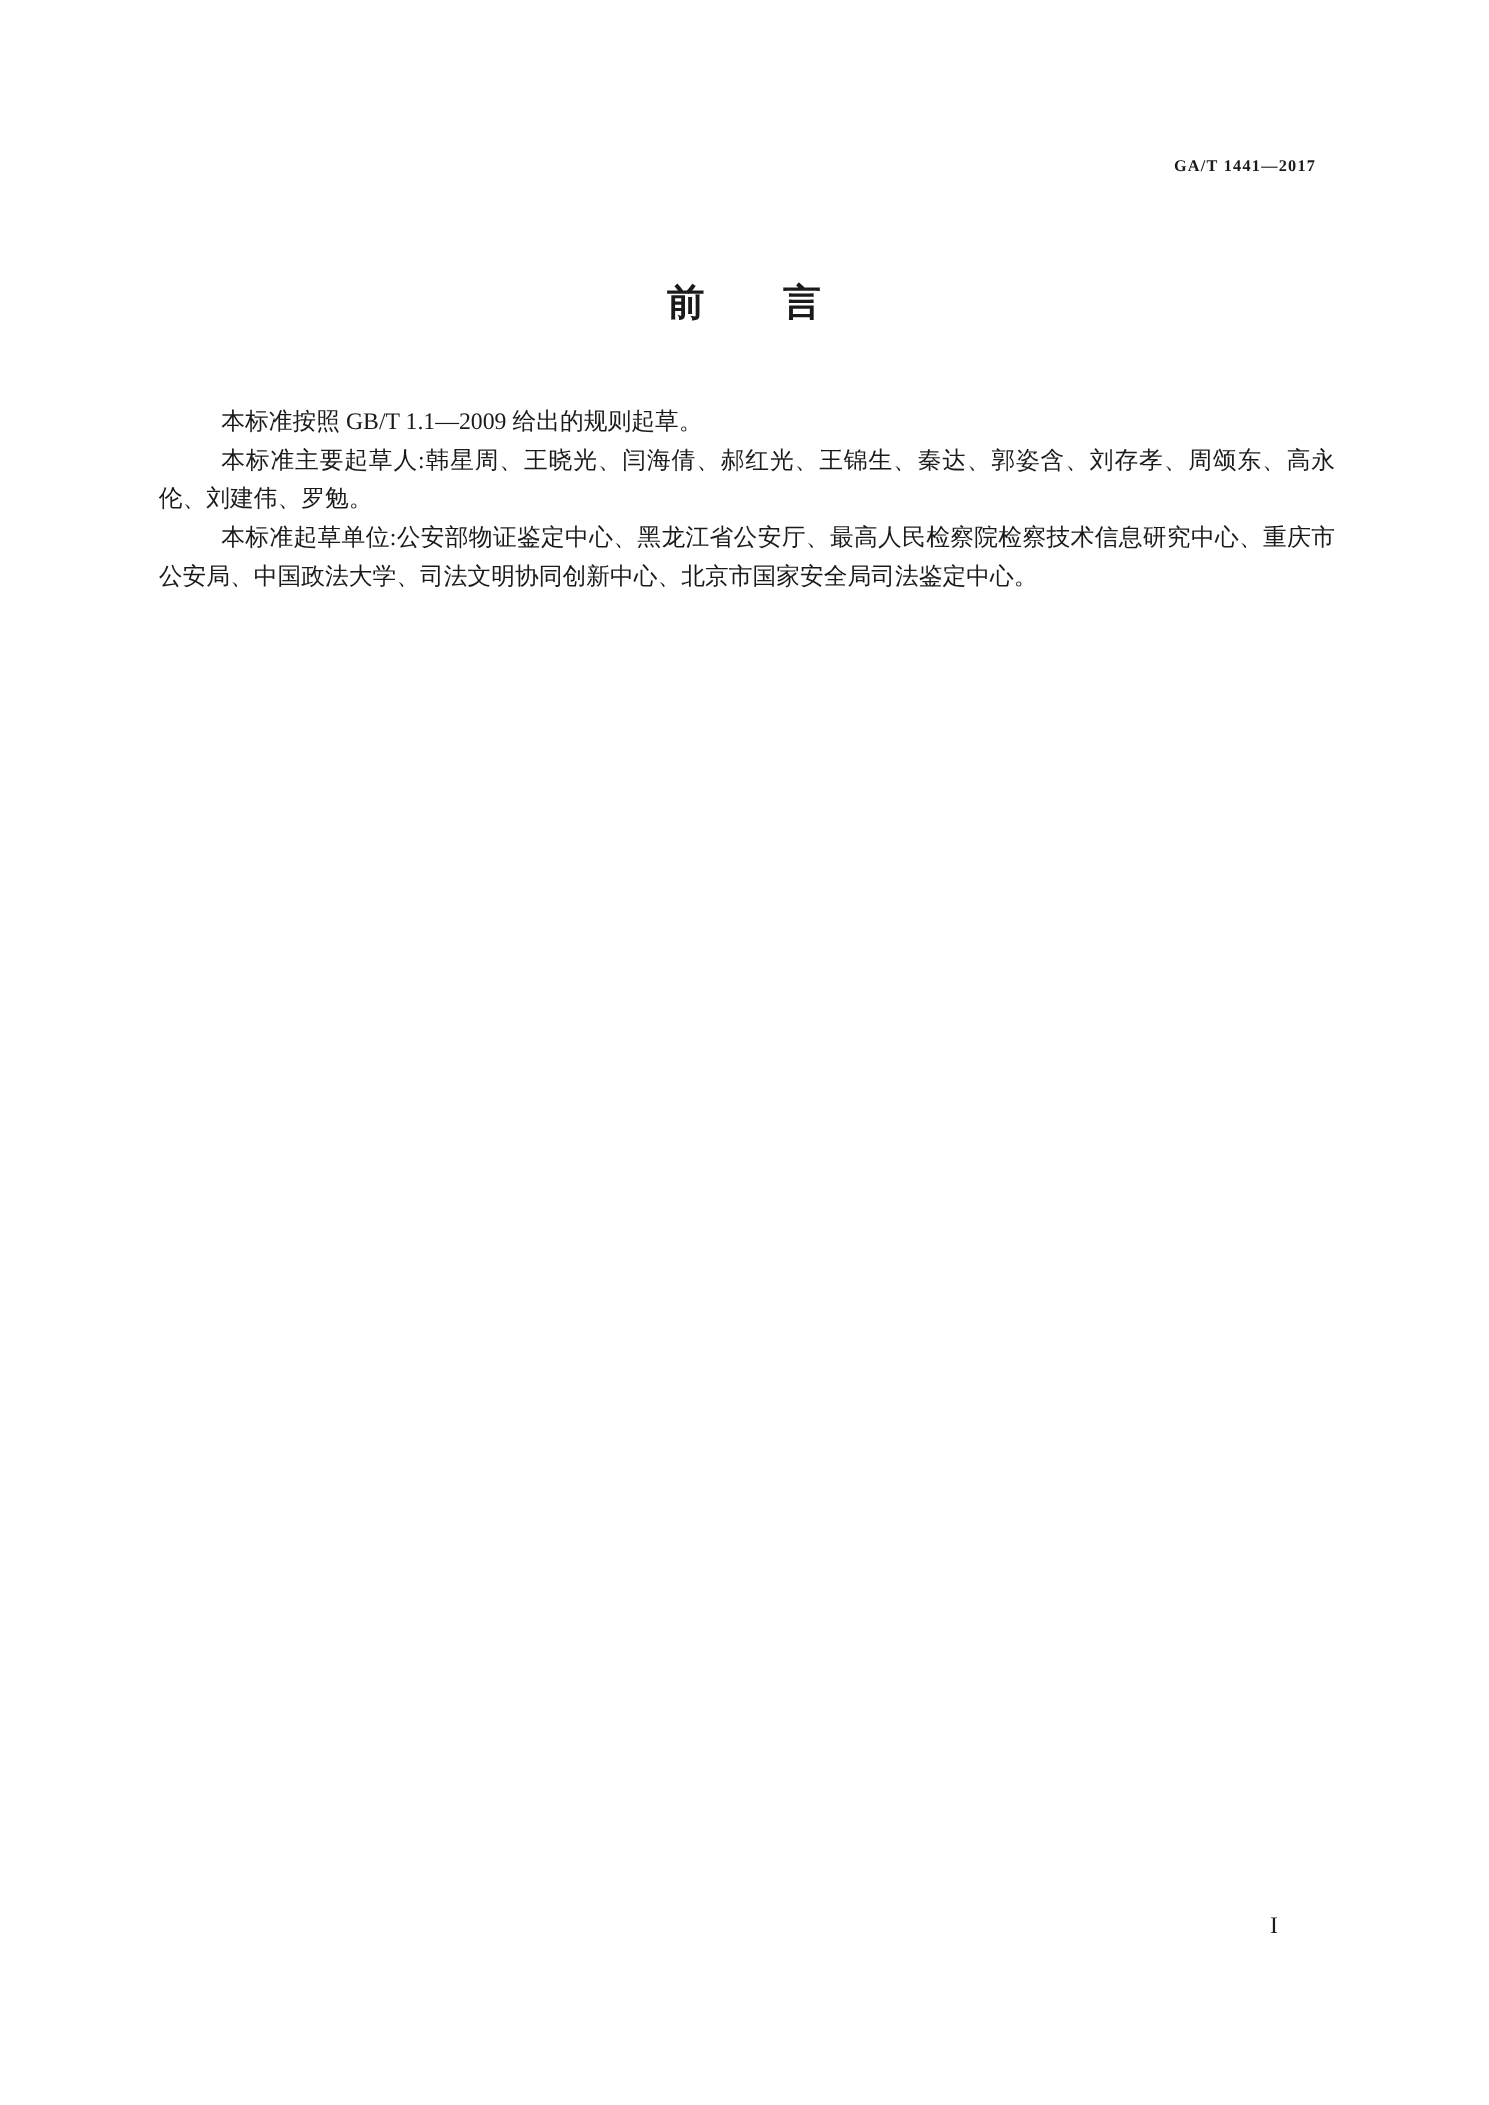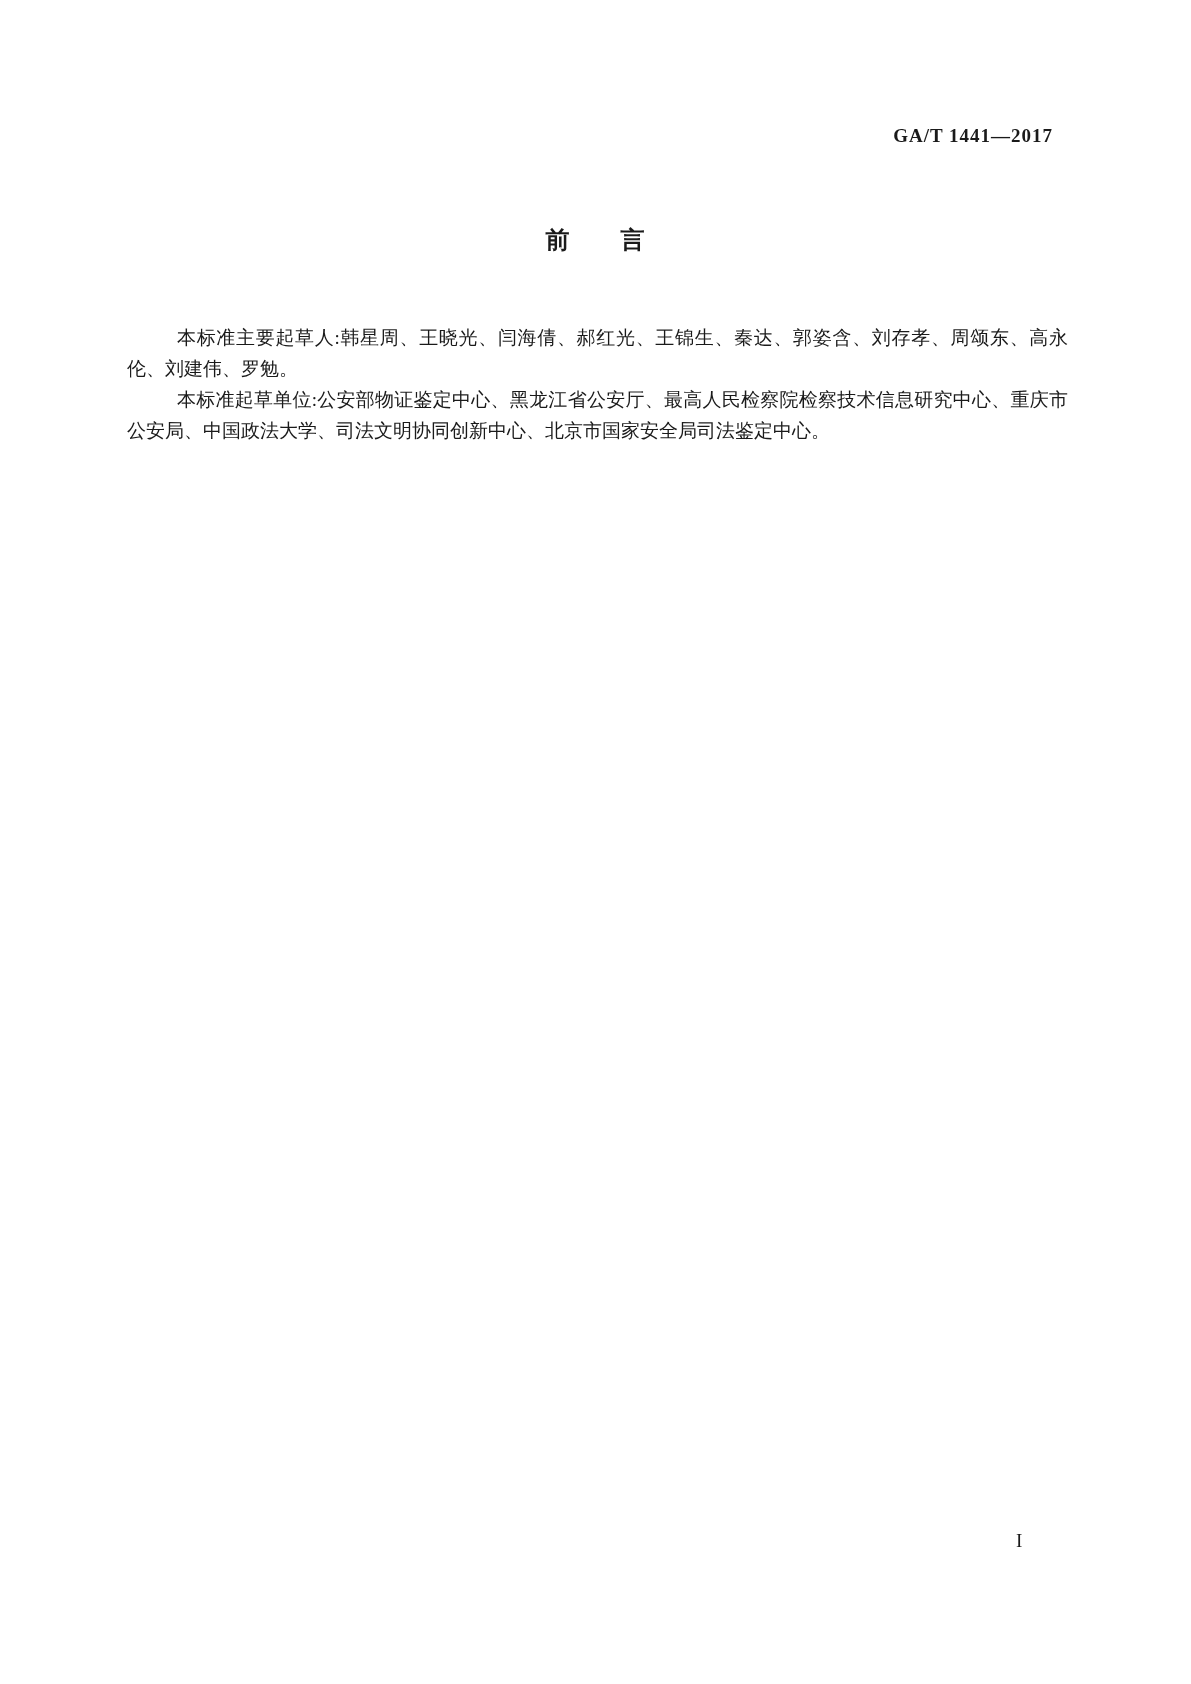--- a/index.html
+++ b/index.html
@@ -13,35 +13,35 @@
     height: 1684px;
     background: #ffffff;
     color: #1a1a1a;
     font-family: "Liberation Serif", "DejaVu Serif", serif;
     overflow: hidden;
   }
   .header-code {
     position: absolute;
     top: 125px;
     right: 138px;
-    font-size: 19px;
+    font-size: 13px;
     font-weight: 700;
     letter-spacing: 1px;
     white-space: nowrap;
     text-align: center;
   }
   .doc-title {
     position: absolute;
     top: 228px;
     left: 0;
     width: 100%;
     margin: 0;
     text-align: center;
     font-family: "Liberation Sans", "DejaVu Sans", sans-serif;
-    font-size: 24px;
+    font-size: 30px;
     font-weight: 700;
     line-height: 1;
     letter-spacing: 1px;
   }
   .body-text {
     position: absolute;
     top: 322px;
     left: 127px;
     width: 941px;
     font-size: 19px;
@@ -65,19 +65,20 @@
 </head>
 <body style="background: rgb(255, 255, 255);">
 
 <div class="page" style="color: rgb(26, 26, 26); background: rgb(255, 255, 255);">
 
   <div class="header-code">GA/T 1441—2017</div>
 
   <h1 class="doc-title">前　　言</h1>
 
   <div class="body-text">
+    <p>本标准按照 GB/T 1.1—2009 给出的规则起草。</p>
     <p>本标准主要起草人:韩星周、王晓光、闫海倩、郝红光、王锦生、秦达、郭姿含、刘存孝、周颂东、高永伦、刘建伟、罗勉。</p>
     <p>本标准起草单位:公安部物证鉴定中心、黑龙江省公安厅、最高人民检察院检察技术信息研究中心、重庆市公安局、中国政法大学、司法文明协同创新中心、北京市国家安全局司法鉴定中心。</p>
   </div>
 
   <div class="page-number">I</div>
 
 </div>
 
 </body></html>

